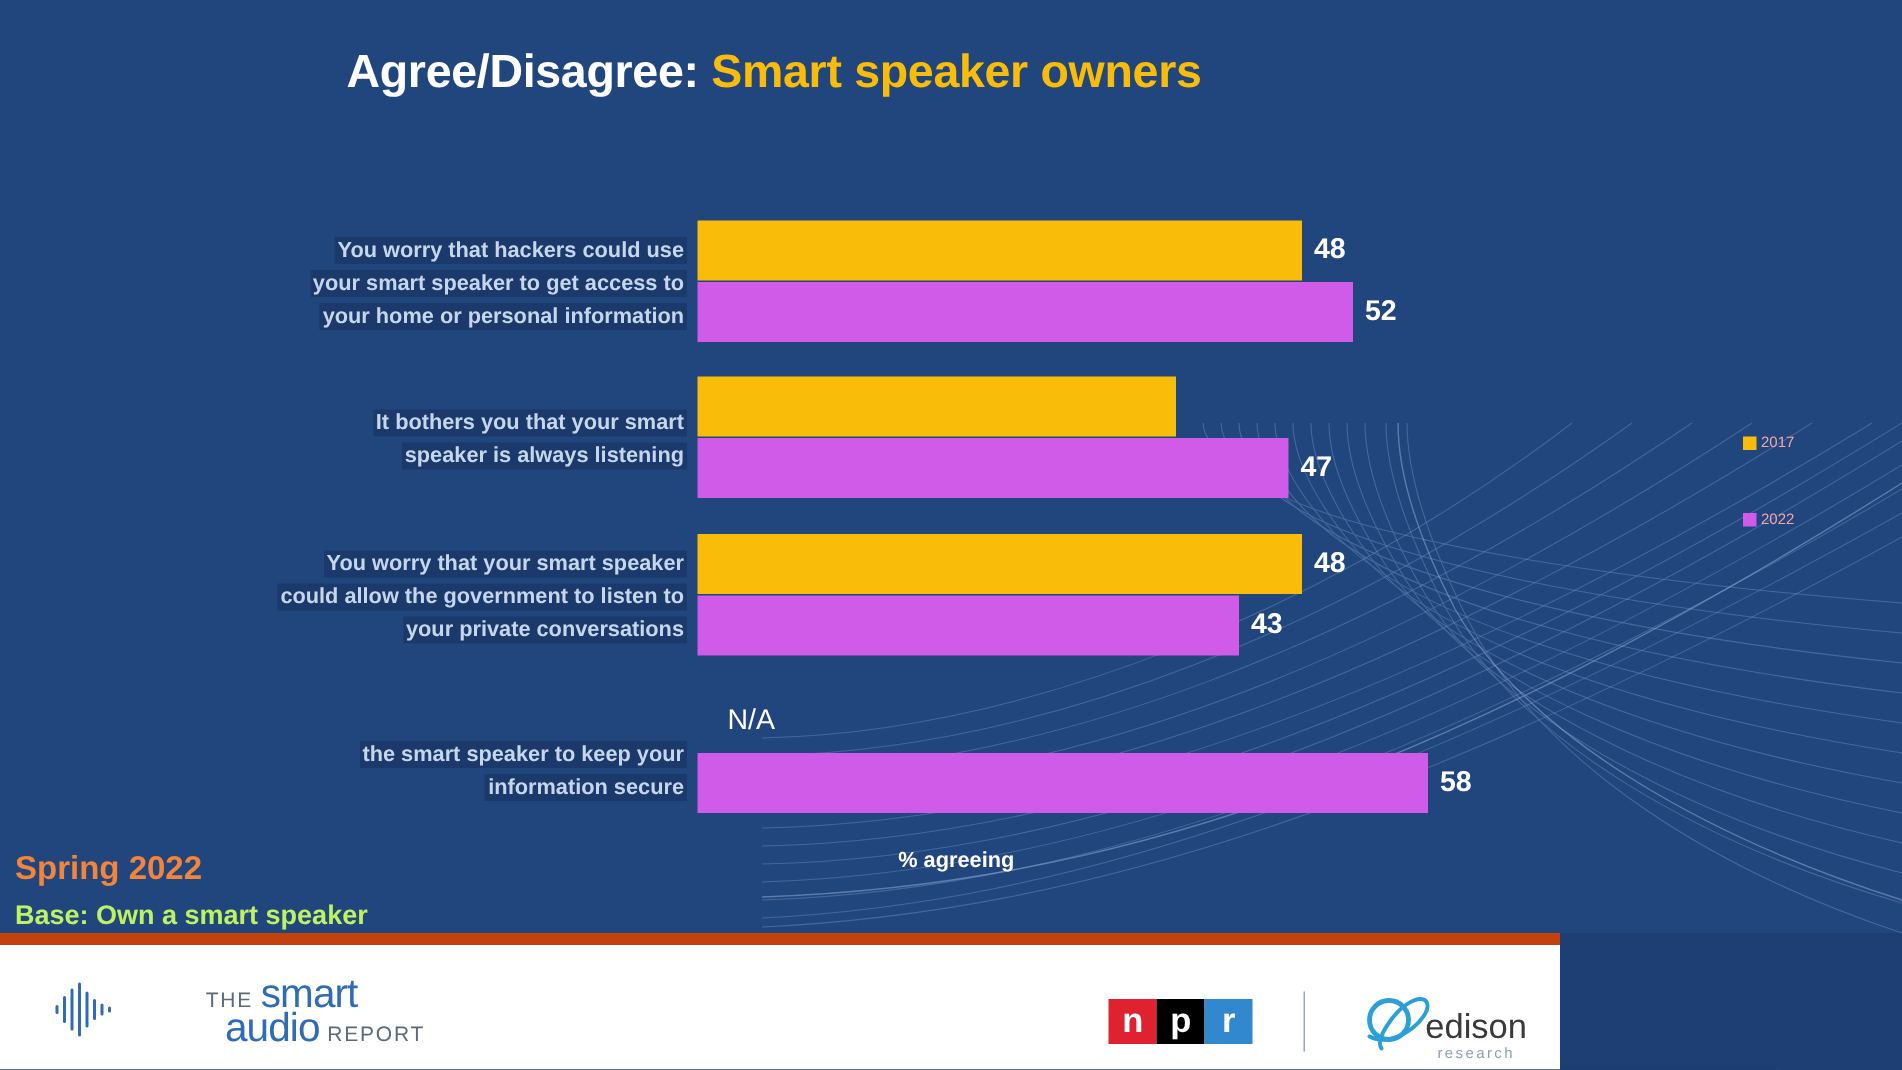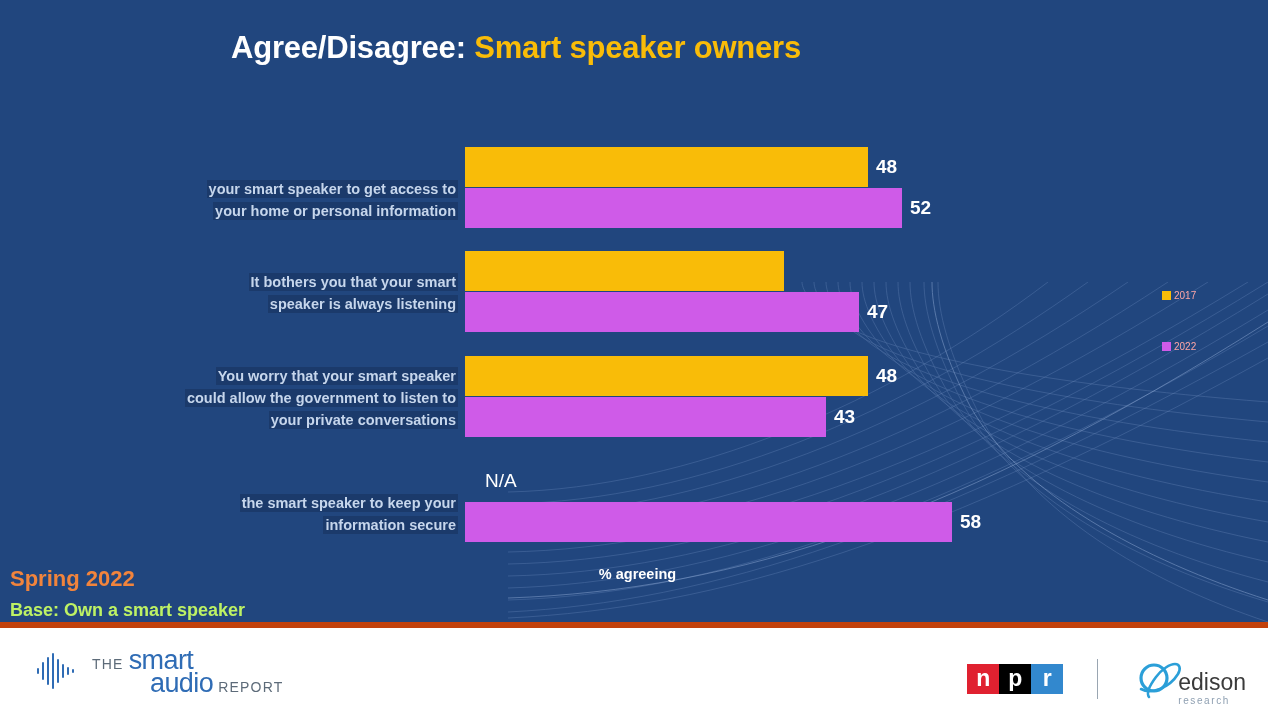--- a/index.html
+++ b/index.html
@@ -81,23 +81,24 @@
 
   
   #season { position:absolute; left:10px; top:566px;
     font-size:22px; font-weight:bold; color:#f2843c; }
   #base { position:absolute; left:10px; top:600px;
     font-size:18px; font-weight:bold; color:#bef264; }
 
   
   #footer {
     position:absolute; left:0; top:622px;
-    width:1268px; height:91px;
+    width:1040px; height:91px;
     background:#ffffff;
-    border-top:6px solid #c2410c;
+    border-top:8px solid #c2410c;
+    text-align:center;
   }
   #logo-sar { position:absolute; left:36px; top:16px; display:flex; align-items:center; }
   #sar-wave { margin-right:10px; }
   #sar-text { position:relative; top:1px; }
   .sar-l1 { font-size:14px; color:#5d6b79; letter-spacing:1.2px; }
   .sar-l1 .big { font-size:27px; color:#2f6cb5; letter-spacing:-0.6px; font-weight:normal; }
   .sar-l2 { margin-top:-8px; padding-left:58px; }
   .sar-l2 .big { font-size:27px; color:#2f6cb5; letter-spacing:-0.6px; }
   .sar-l2 .small { font-size:14px; color:#5d6b79; letter-spacing:1.2px; }
 
@@ -157,21 +158,21 @@
   </svg>
 
   <div id="title">
     <span>Agree/Disagree: </span><span class="accent">Smart speaker owners</span>
   </div>
 
   <div id="chart">
 
     <div class="group" style="top:147px;">
       <div class="cat-label" style="top:9px;">
-        <br>
+        <span>You worry that hackers could use</span><br>
         <span>your smart speaker to get access to</span><br>
         <span>your home or personal information</span>
       </div>
       <div class="bar-row" style="top:0px;">
         <div class="bar y2017" style="width:403px;"></div>
         <div class="bar-val" style="left:411px;">48</div>
       </div>
       <div class="bar-row" style="top:41px;">
         <div class="bar y2022" style="width:437px;"></div>
         <div class="bar-val" style="left:445px;">52</div>

